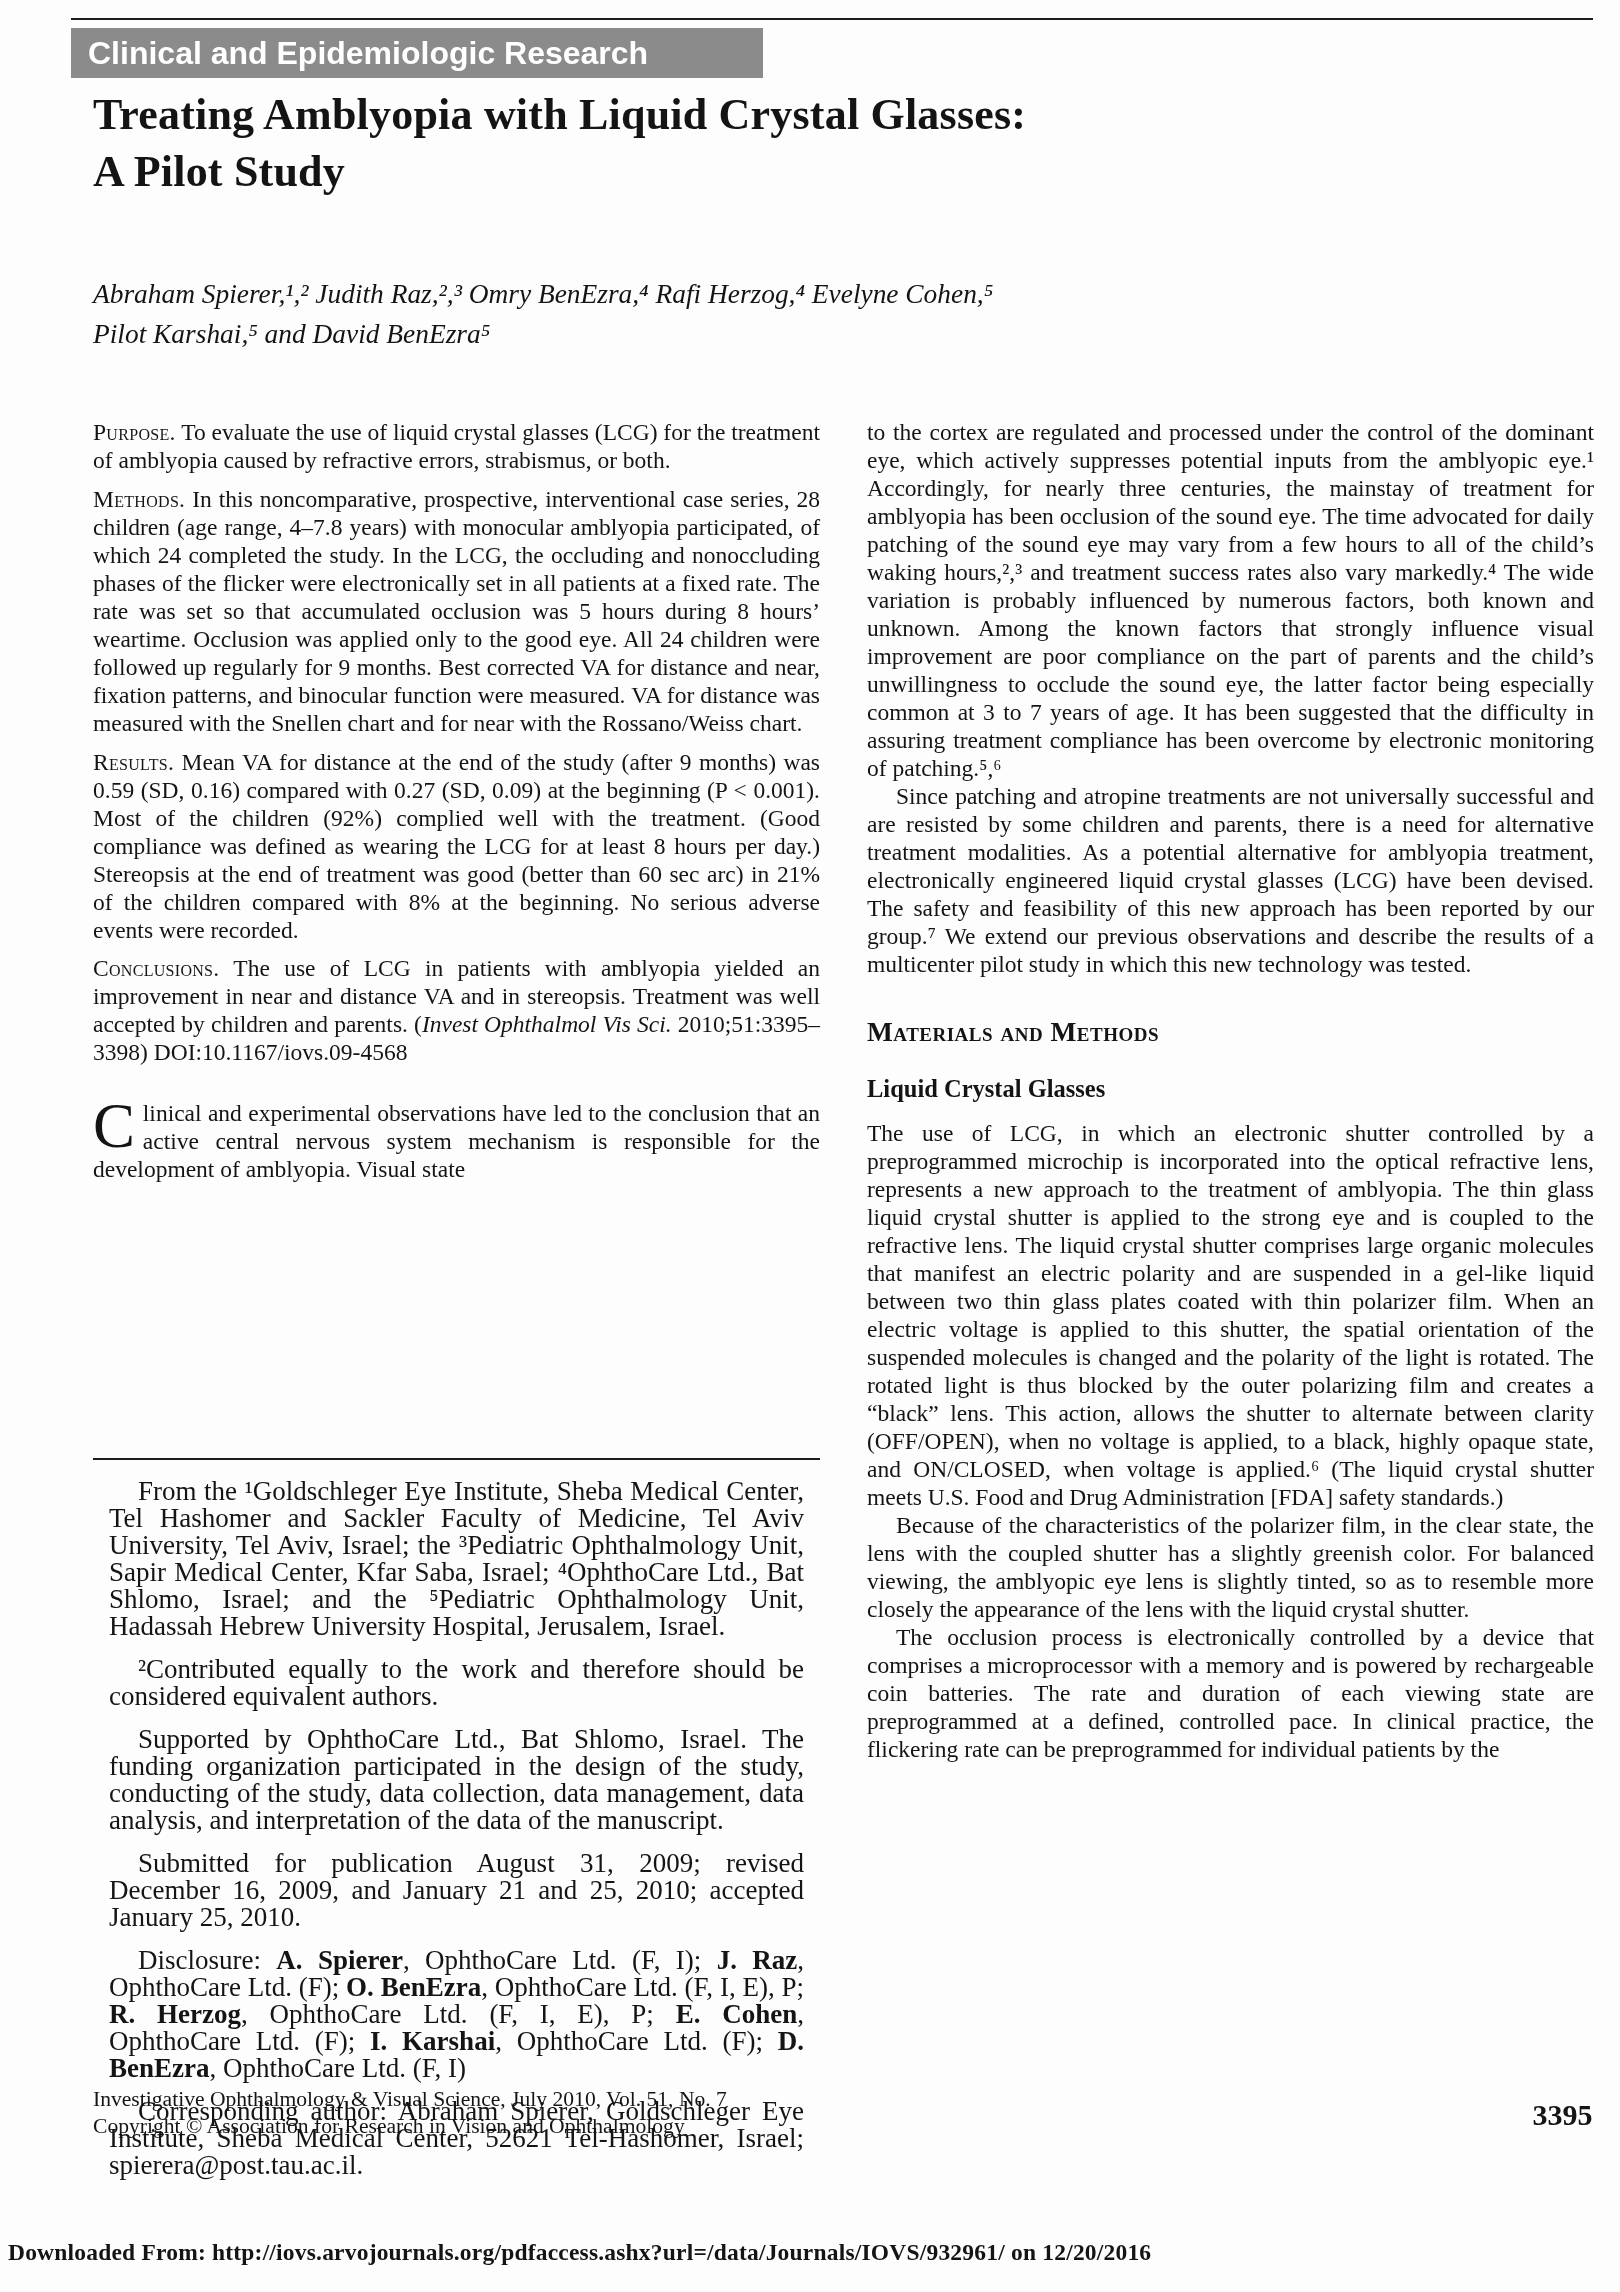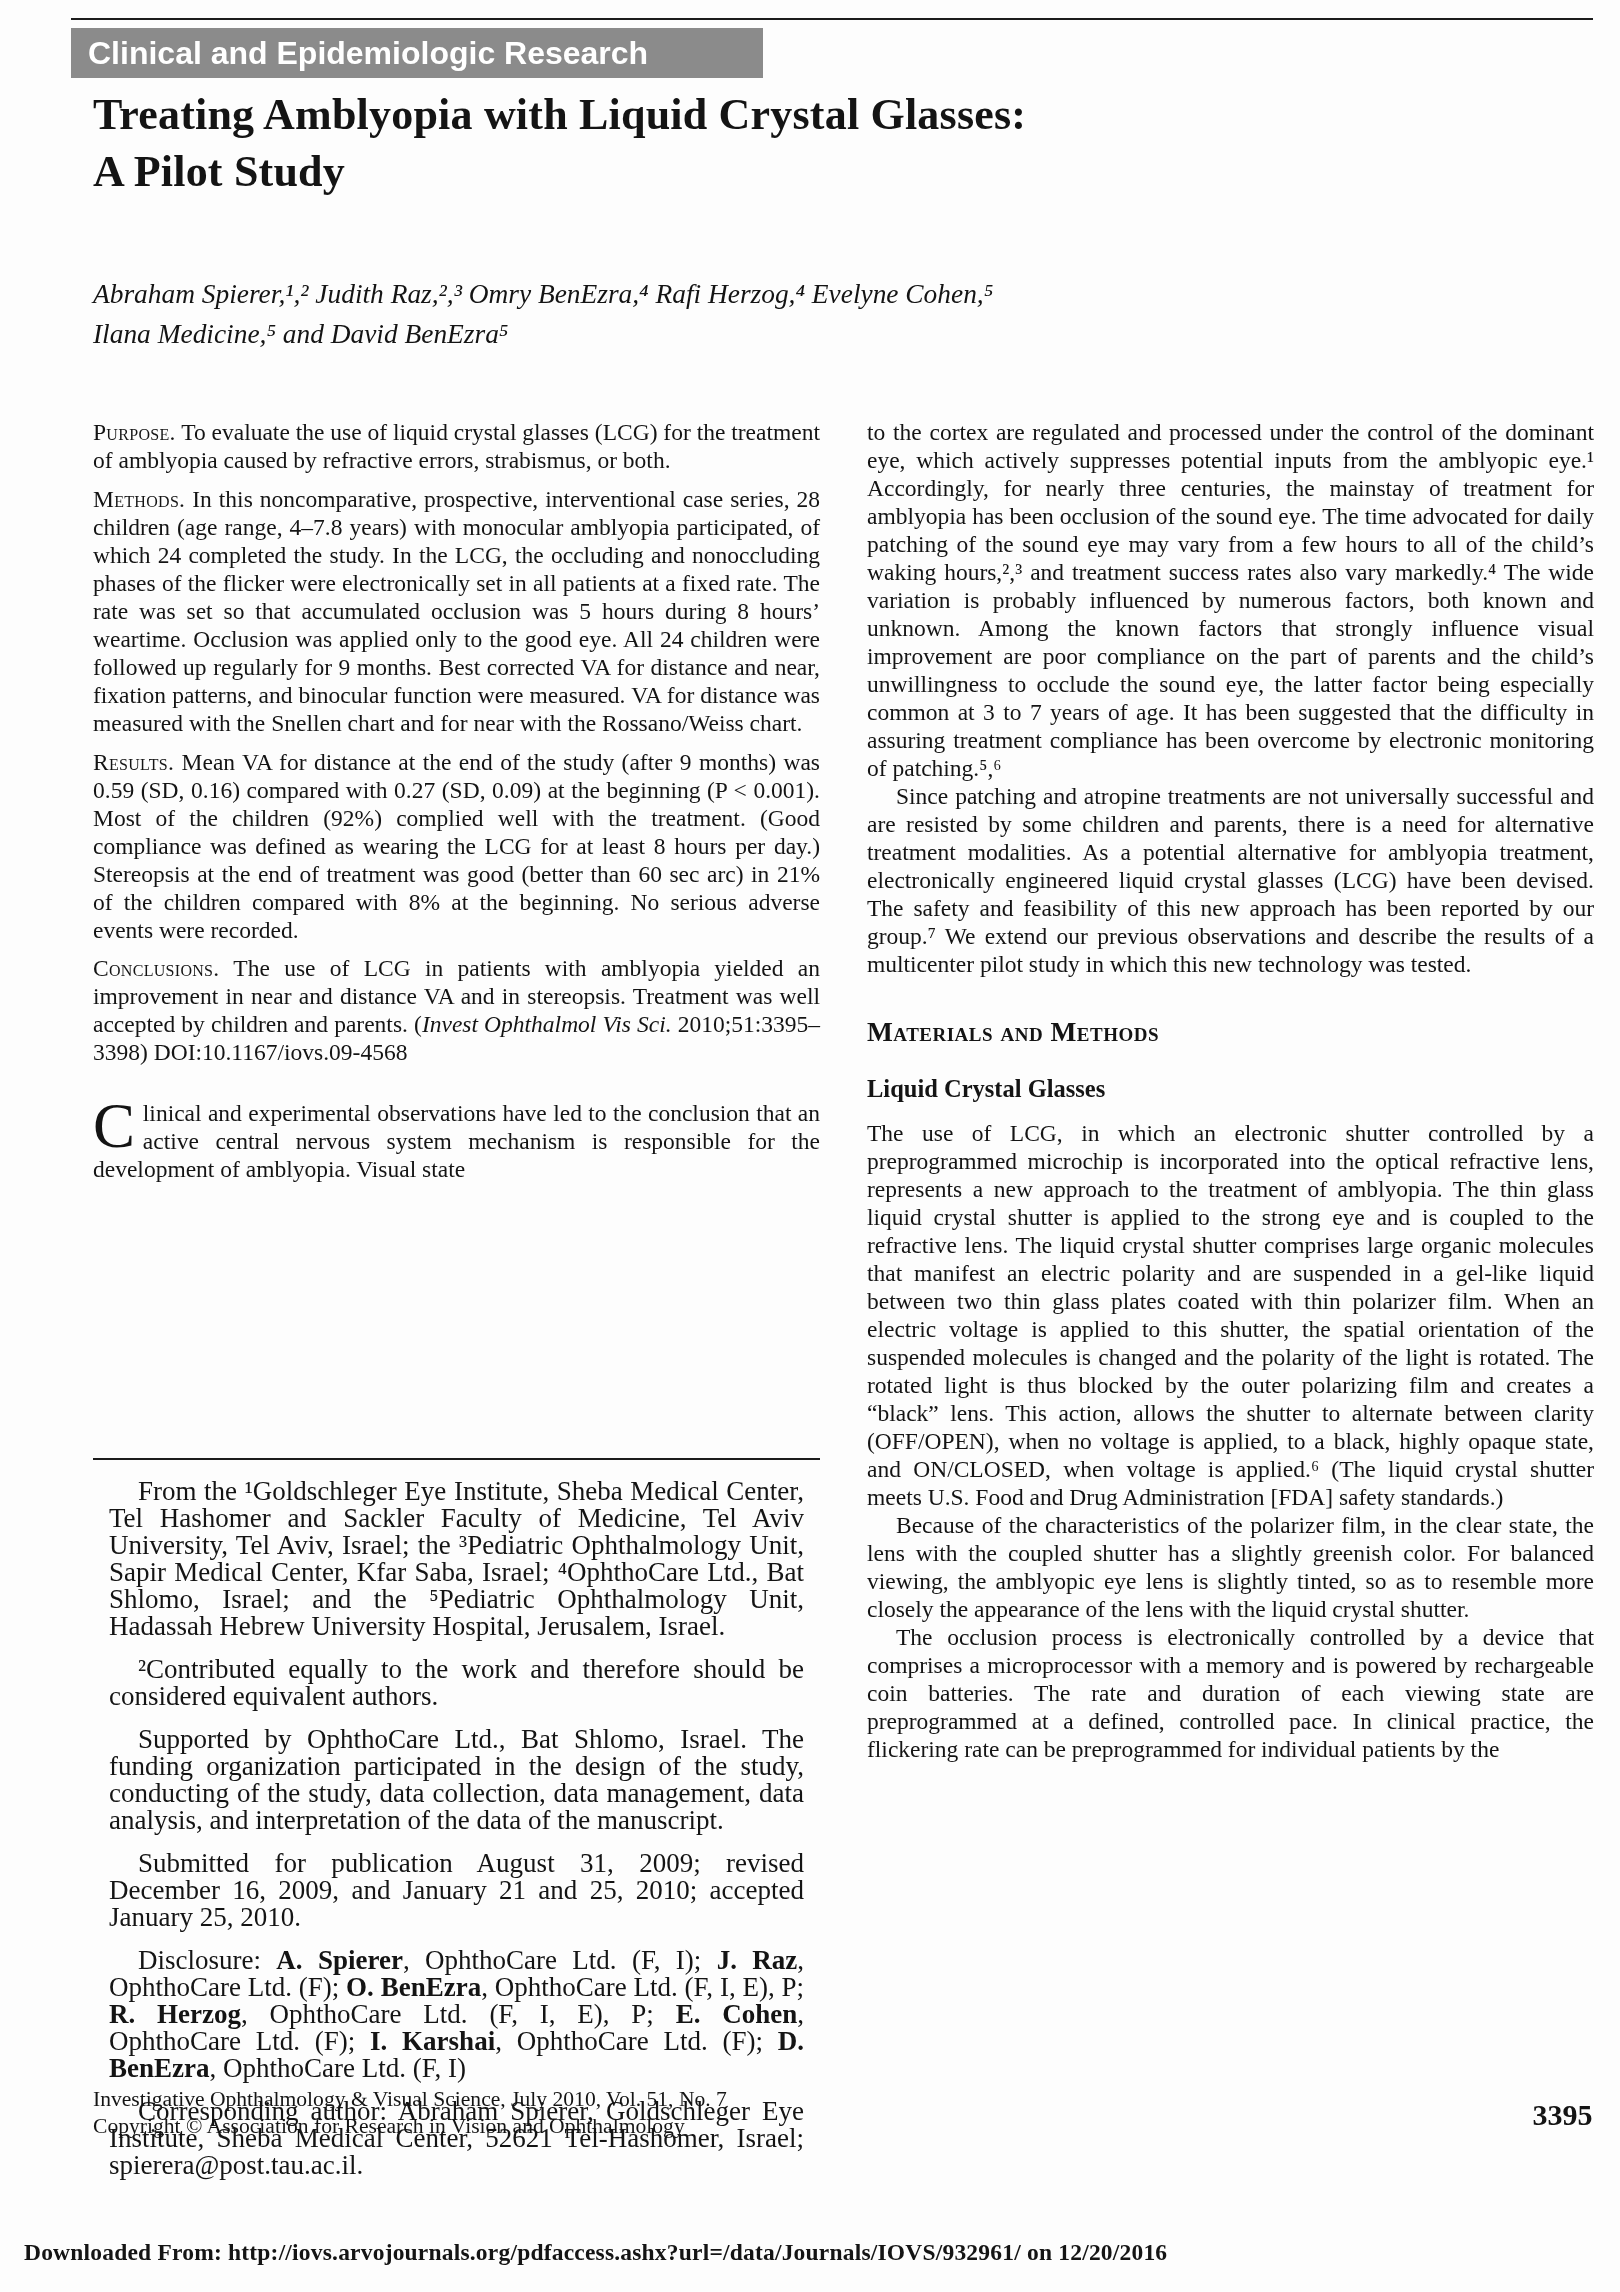--- a/index.html
+++ b/index.html
@@ -91,42 +91,42 @@
 
   .footer-left {
     position:absolute; left:93px; top:2086px;
     font-size:21.6px; line-height:27.4px;
   }
   .page-number {
     position:absolute; right:27.4px; top:2098px;
     font-size:30px; font-weight:bold;
   }
   .downloaded {
-    position:absolute; left:24px; top:2239px;
+    position:absolute; left:8px; top:2239px;
     font-size:23.5px; font-weight:bold;
     letter-spacing:0.2px;
   }
 </style>
 </head>
 <body>
 
 <div class="page">
 
   <div class="top-rule"></div>
 
   <div class="banner">Clinical and Epidemiologic Research</div>
 
   <h1 class="title">
     <span>Treating Amblyopia with Liquid Crystal Glasses:</span><br>
     <span>A Pilot Study</span>
   </h1>
 
   <div class="authors">
     <span>Abraham Spierer,¹,² Judith Raz,²,³ Omry BenEzra,⁴ Rafi Herzog,⁴ Evelyne Cohen,⁵</span><br>
-    <span>Ilana Medicine,⁵ and David BenEzra⁵</span>
+    <span>Pilot Karshai,⁵ and David BenEzra⁵</span>
   </div>
 
   <div class="col col-left">
     <p class="abs-p"><span class="abs-label">Purpose.</span> <span>To evaluate the use of liquid crystal glasses (LCG) for the treatment of amblyopia caused by refractive errors, strabismus, or both.</span></p>
 
     <p class="abs-p"><span class="abs-label">Methods.</span> <span>In this noncomparative, prospective, interventional case series, 28 children (age range, 4–7.8 years) with monocular amblyopia participated, of which 24 completed the study. In the LCG, the occluding and nonoccluding phases of the flicker were electronically set in all patients at a fixed rate. The rate was set so that accumulated occlusion was 5 hours during 8 hours’ weartime. Occlusion was applied only to the good eye. All 24 children were followed up regularly for 9 months. Best corrected VA for distance and near, fixation patterns, and binocular function were measured. VA for distance was measured with the Snellen chart and for near with the Rossano/Weiss chart.</span></p>
 
     <p class="abs-p"><span class="abs-label">Results.</span> <span>Mean VA for distance at the end of the study (after 9 months) was 0.59 (SD, 0.16) compared with 0.27 (SD, 0.09) at the beginning (P &lt; 0.001). Most of the children (92%) complied well with the treatment. (Good compliance was defined as wearing the LCG for at least 8 hours per day.) Stereopsis at the end of treatment was good (better than 60 sec arc) in 21% of the children compared with 8% at the beginning. No serious adverse events were recorded.</span></p>
 
     <p class="abs-p"><span class="abs-label">Conclusions.</span> <span class="rich"><span>The use of LCG in patients with amblyopia yielded an improvement in near and distance VA and in stereopsis. Treatment was well accepted by children and parents. (</span><span style="font-style: italic;">Invest Ophthalmol Vis Sci.</span><span> 2010;51:3395–3398) DOI:10.1167/iovs.09-4568</span></span></p>

